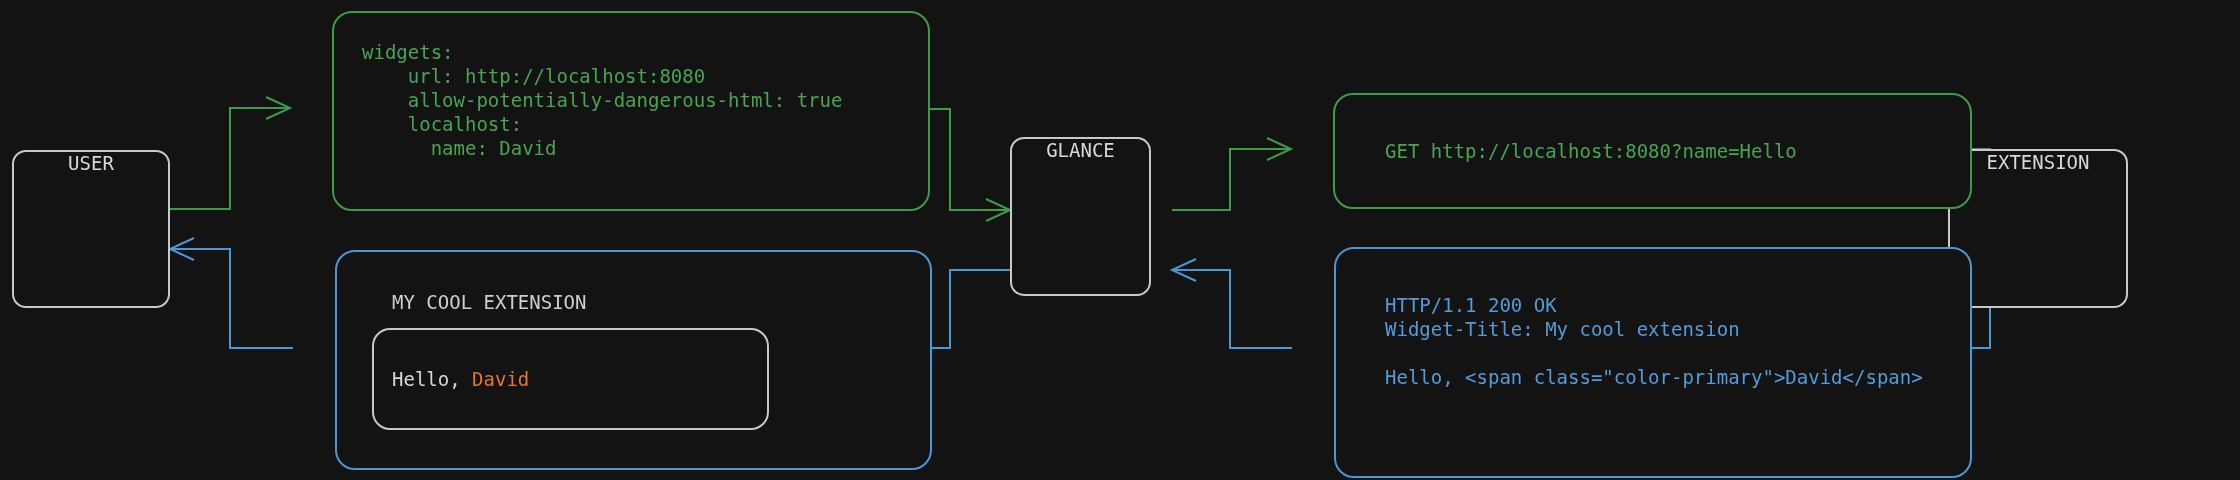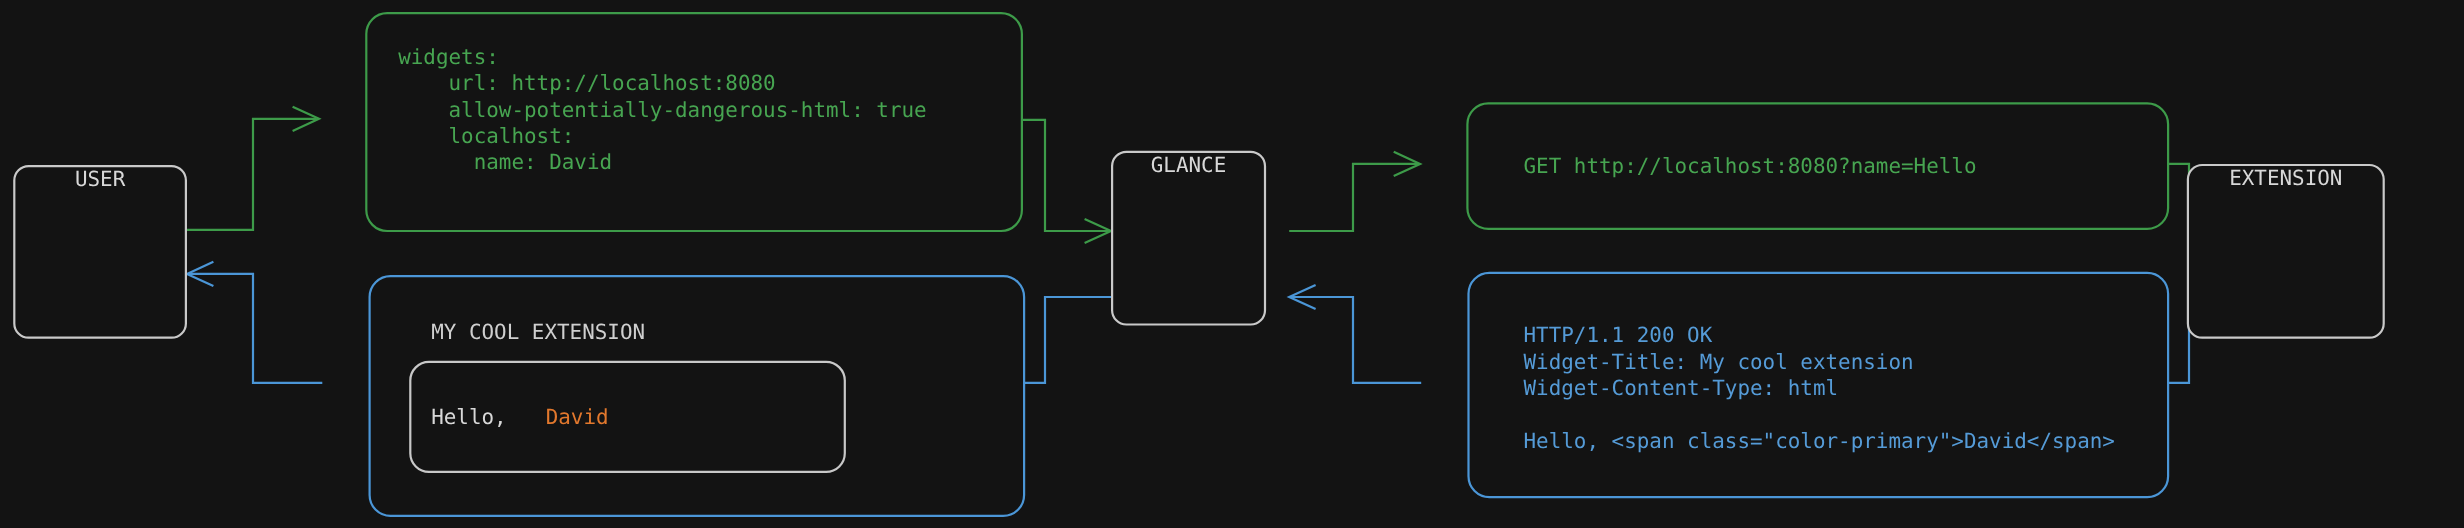--- a/index.html
+++ b/index.html
@@ -17,52 +17,52 @@
     border:2px solid var(--node-border,#c9c9c9);
     border-radius:14px;
     display:flex; align-items:flex-start; justify-content:center;
     color:var(--node-text,#d8d8d8);
     font-size:19px;
     box-sizing:border-box;
     background:var(--background,#131313);
   }
   #user-node      { left:12px;   top:150px; width:158px; height:158px; }
   #glance-node    { left:1010px; top:137px; width:141px; height:159px; }
-  #extension-node { left:1988px; top:149px; width:180px; height:159px; }
+  #extension-node { left:1948px; top:149px; width:180px; height:159px; }
 
   
   .msg {
     position:absolute;
     border-radius:20px;
     font-size:19px; line-height:24px;
     box-sizing:border-box;
     background:var(--background,#131313);
     margin-left:42px;
   }
   .msg.green { border:2px solid var(--green-line,#3d9b49); color:var(--green-text,#47a551); }
   .msg.blue  { border:2px solid var(--blue-line,#4b96d7);  color:var(--blue-text,#559bd7); }
 
   #config-box   { left:290px;  top:11px;  width:598px; height:200px; padding:27px 0 0 28px; }
   #request-box  { left:1291px; top:93px;  width:639px; height:116px; display:flex; align-items:center; padding-left:50px; }
-  #response-box { left:1292px; top:247px; width:638px; height:206px; padding:44px 0 0 49px; }
+  #response-box { left:1292px; top:247px; width:638px; height:231px; padding:44px 0 0 49px; }
   #widget-box   { left:293px;  top:250px; width:597px; height:220px;text-align:center; }
 
   .code-line { white-space:pre; height:24px; }
 
   #widget-title {
     position:absolute; left:55px; top:38px;
     line-height:24px; color:var(--muted-text,#cfcfcf); white-space:pre;
   }
   #hello-box {
     position:absolute; left:35px; top:76px;
     width:397px; height:102px;
     border:2px solid var(--inner-border,#c8c8c8);
     border-radius:18px;
     display:flex; align-items:center;
-    padding-left:18px; box-sizing:border-box;gap:24px;
+    padding-left:18px; box-sizing:border-box;
   }
   #hello-prefix { color:var(--node-text,#d8d8d8); white-space:pre; }
   #hello-name   { color:var(--orange,#e2782d); white-space:pre; }
 
   
   #wires { position:absolute; left:0; top:0; width:2240px; height:480px; pointer-events:none; }
   .wire { fill:none; stroke-width:2; }
   .wire.green, .head.green { stroke:var(--green-line,#3d9b49); }
   .wire.blue,  .head.blue  { stroke:var(--blue-line,#4b96d7); }
   .head { fill:none; stroke-width:2; }
@@ -126,21 +126,20 @@
     <div class="code-line">      name: David</div>
   </div>
 
   <div class="msg green" id="request-box">
     <div class="code-line">GET http://localhost:8080?name=Hello</div>
   </div>
 
   <div class="msg blue" id="response-box">
     <div class="code-line">HTTP/1.1 200 OK</div>
     <div class="code-line">Widget-Title: My cool extension</div>
-    <div class="code-line">Widget-Content-Type: html</div>
     <div class="code-line"></div>
     <div class="code-line">Hello, &lt;span class="color-primary"&gt;David&lt;/span&gt;</div>
   </div>
 
   <div class="msg blue" id="widget-box">
     <div id="widget-title">MY COOL EXTENSION</div>
     <div id="hello-box">
       <span id="hello-prefix">Hello, </span>
         <span id="hello-name">David</span>
     </div>

